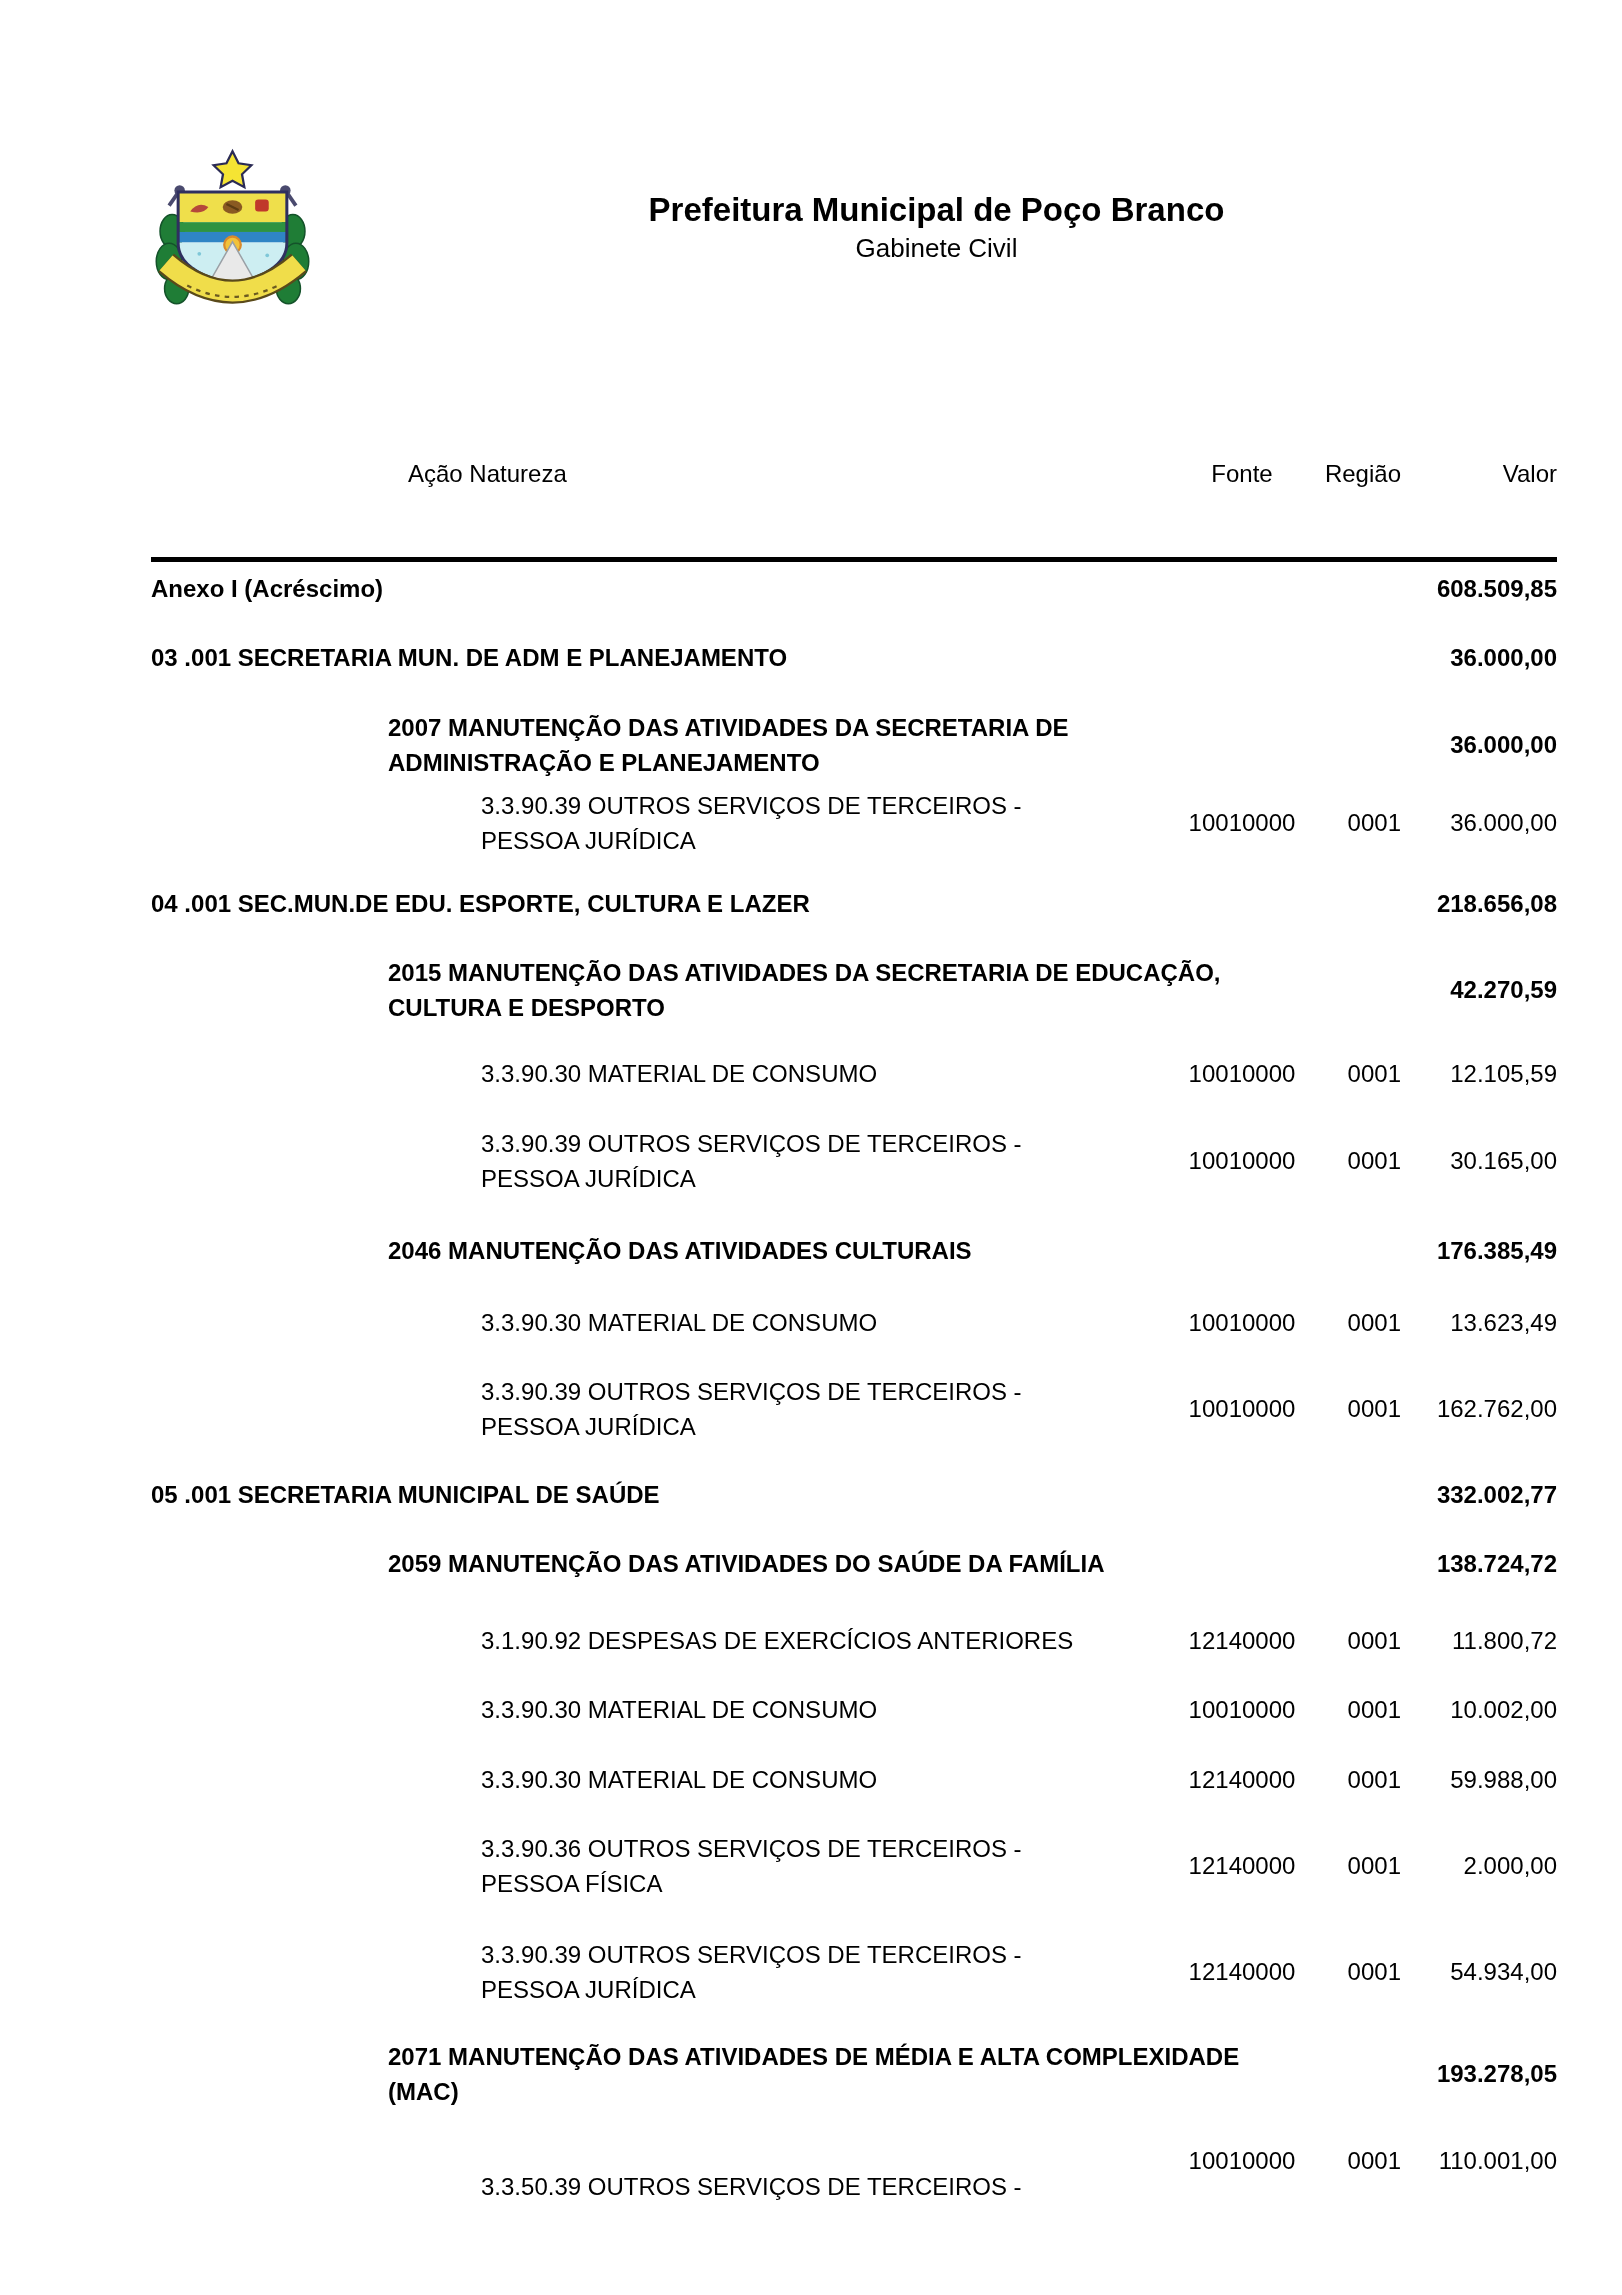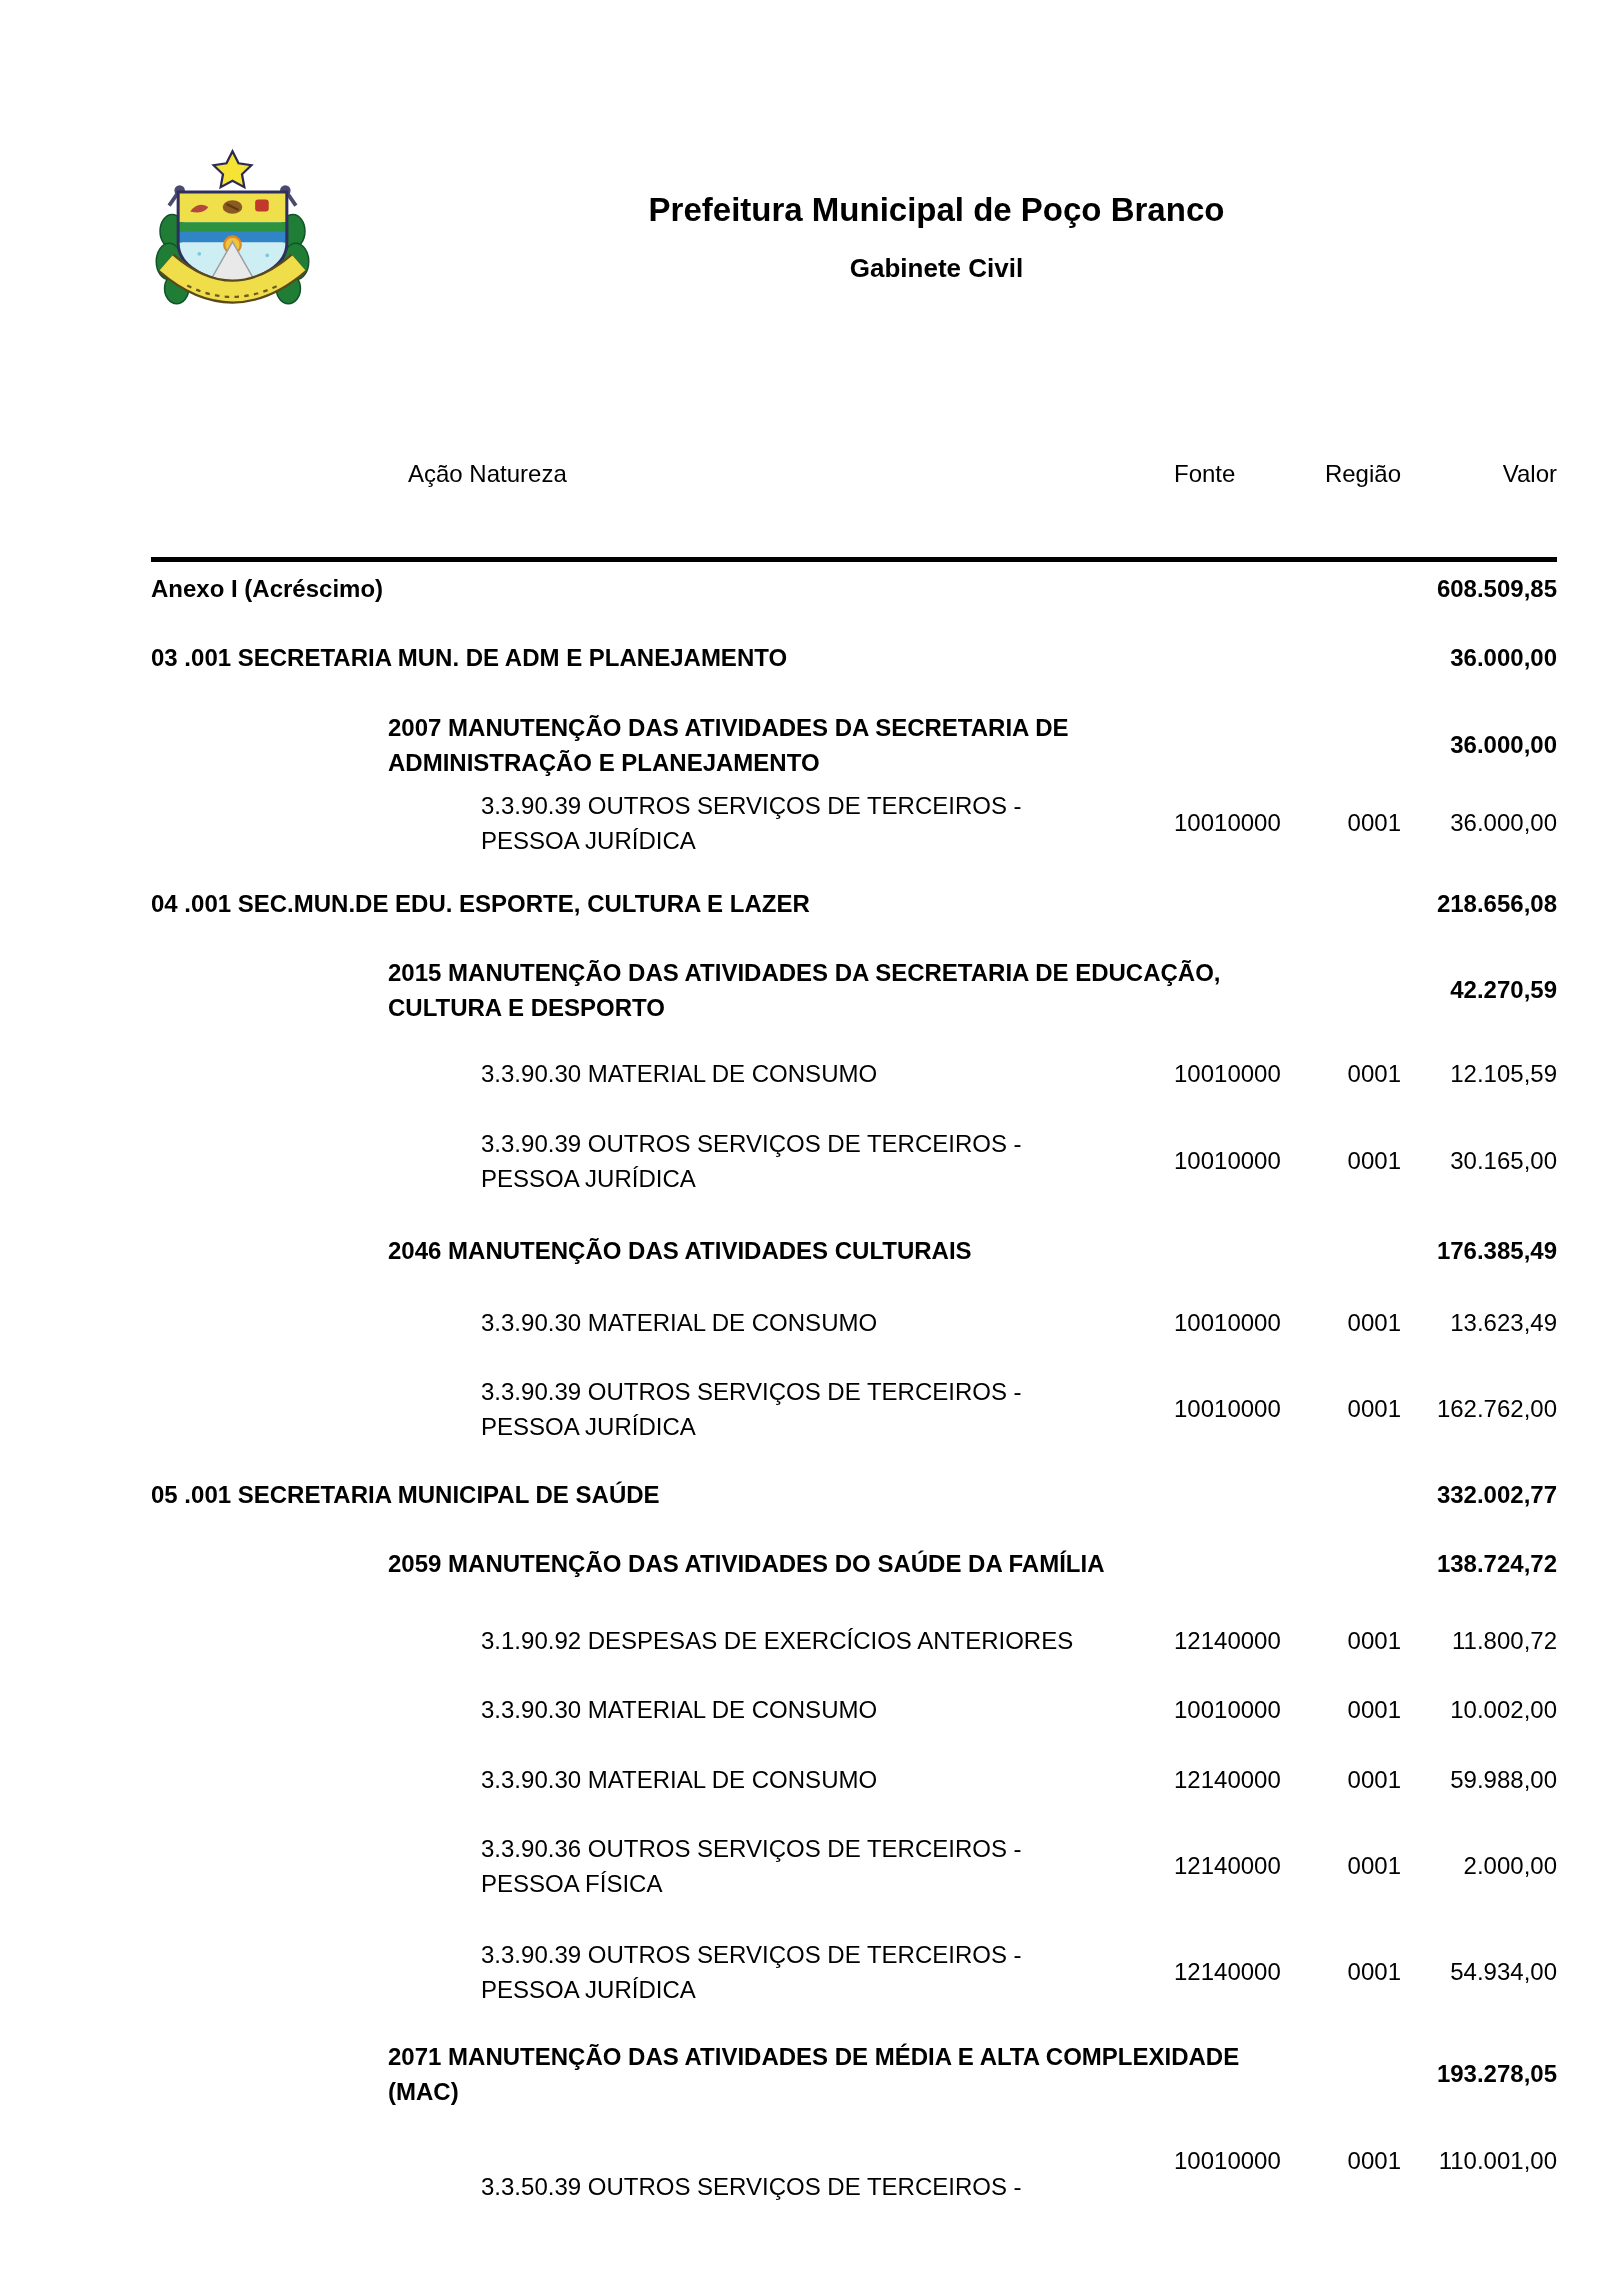--- a/index.html
+++ b/index.html
@@ -4,28 +4,28 @@
 <style>
   html,body{margin:0;padding:0;background:#fff;}
   .page{
     position:relative;width:1623px;height:2295px;background:#ffffff;
     font-family:"Liberation Sans",sans-serif;color:#000;overflow:hidden;
   }
   
   .logo{position:absolute;left:154px;top:148px;width:157px;height:177px;}
   .title-wrap{position:absolute;left:408px;top:190px;width:1057px;text-align:center;}
   .doc-title{font-size:33px;font-weight:700;line-height:39px;}
-  .doc-subtitle{font-size:26px;font-weight:700;line-height:30px;margin-top:24px;}
+  .doc-subtitle{font-size:26px;font-weight:400;line-height:30px;margin-top:4px;}
   
   .th{position:absolute;font-size:24px;line-height:35px;font-weight:400;}
   .th-unidade{left:151px;top:433px;width:219px;line-height:44px;}
   .th-acao{left:408px;top:456px;}
   .th-meta{left:1174px;top:456px;width:227px;display:flex;}
   .th-valor{left:auto;right:66px;top:456px;width:227px;text-align:right;}
-  .cell-fonte{width:136px;text-align:left;}
+  .cell-fonte{width:136px;text-align:center;}
   .cell-regiao{width:91px;text-align:right;}
   .rule{position:absolute;left:151px;top:557px;width:1406px;height:4.5px;background:#000;}
   
   .row{position:absolute;left:0;width:1623px;font-size:24px;line-height:35px;}
   .row .txt{position:absolute;top:0;left:151px;width:1133px;}
   .lvl1 .txt,.lvl1 .valor,.lvl2 .txt,.lvl2 .valor{font-weight:700;}
   .lvl2 .txt{left:388px;width:906px;}
   .lvl3 .txt{left:481px;width:612px;}
   .meta{position:absolute;top:0;left:1174px;width:227px;display:flex;}
   .valor{position:absolute;top:0;right:66px;width:227px;text-align:right;}

